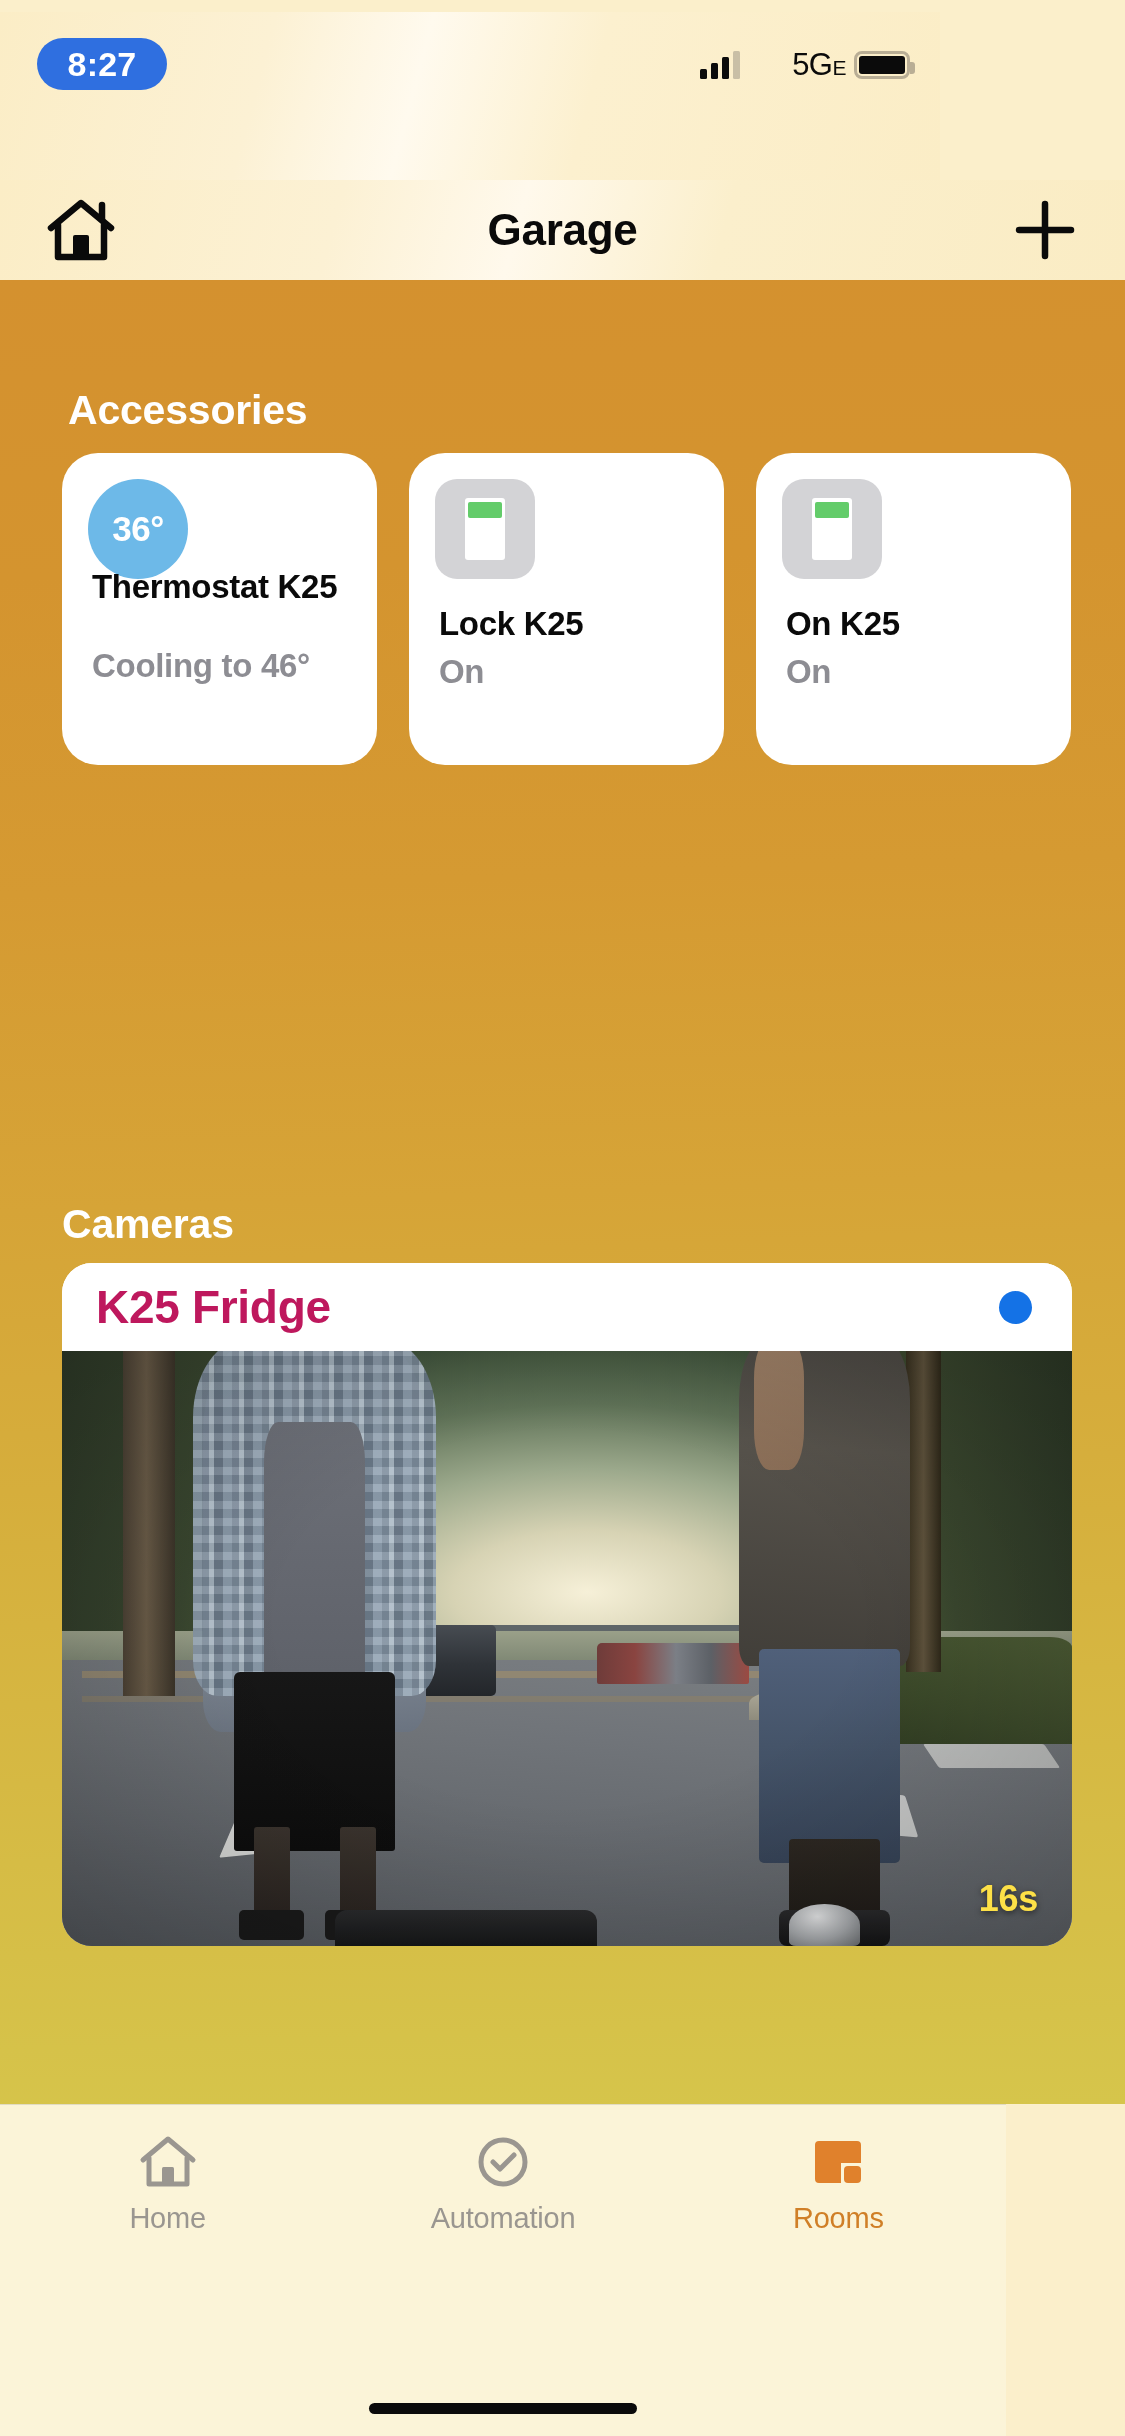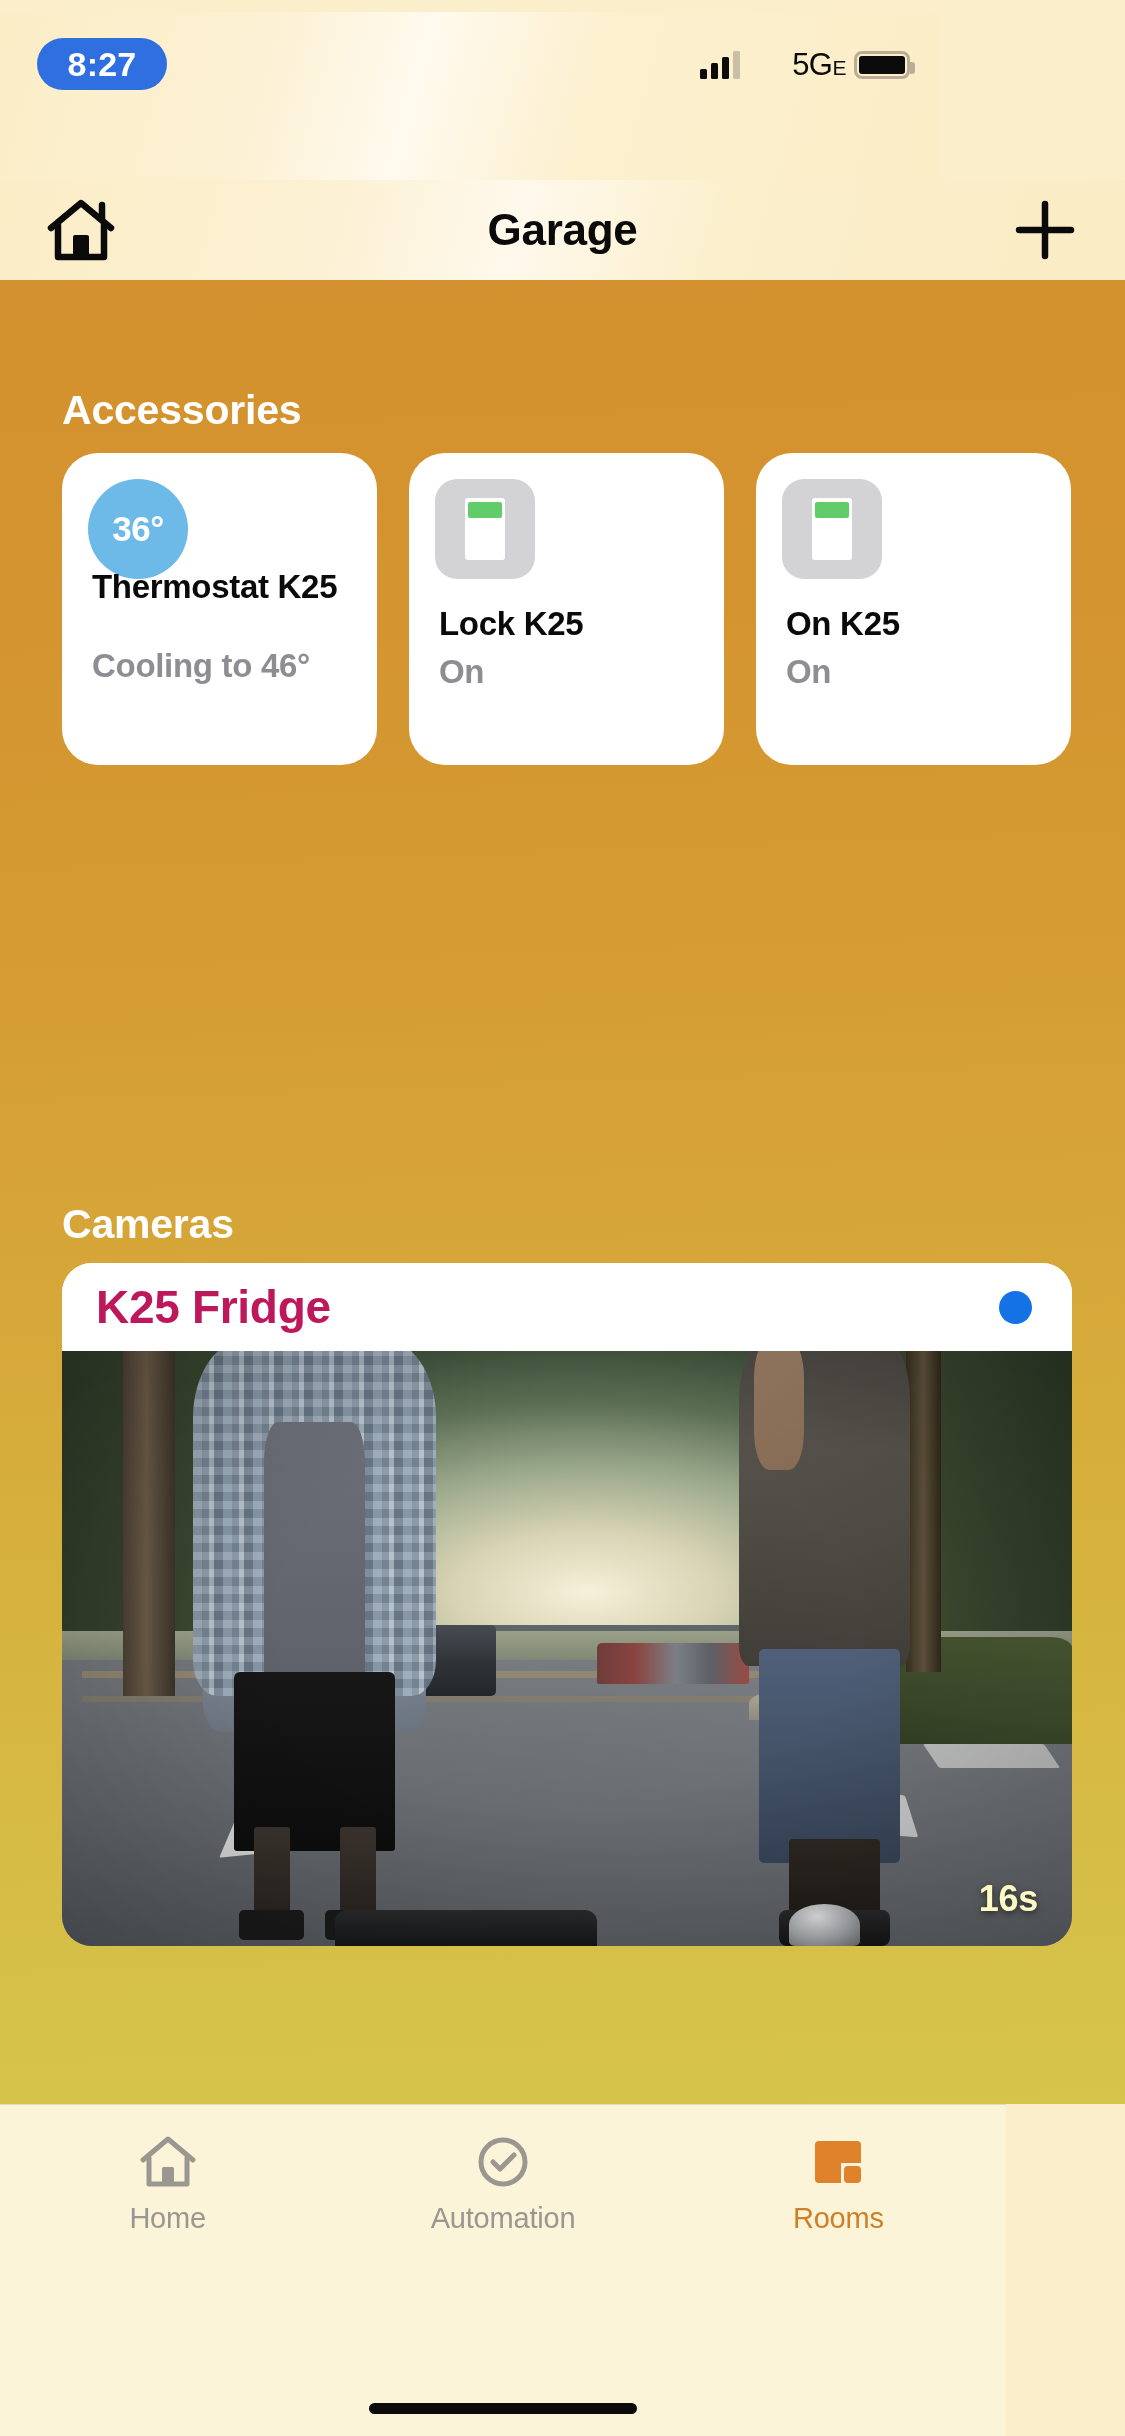--- a/index.html
+++ b/index.html
@@ -62,21 +62,21 @@
 
   
   .room-bg{
     position:absolute; top:280px; left:0; width:1125px; height:1824px;
     background:linear-gradient(178deg,#D4912F 0%,#D4942F 16%,#D59A32 33%,#D6A437 50%,#D6B03D 68%,#D6BC45 85%,#D6C54B 100%);
     overflow:hidden;
   }
   .section-title{
     color:#FFFFFF; font-size:41px; font-weight:600; letter-spacing:-0.2px;
   }
-  #accessories-title{ position:absolute; left:62px; top:107px; }
+  #accessories-title{ position:absolute; left:68px; top:107px; }
   #cameras-title{ position:absolute; left:62px; top:921px; }
 
   
   .tiles{
     position:absolute; left:62px; top:173px; width:1010px;
     display:flex; flex-wrap:wrap; gap:32px;
   }
   .tile{
     width:315px; height:312px; border-radius:36px;
     padding:26px 26px 0 26px; position:relative;
@@ -143,21 +143,21 @@
     padding:0 34px; background:#FFFFFF; position:relative;
   }
   .camera-name{ font-size:46px; font-weight:700; color:#be185d; letter-spacing:-0.3px; }
   .camera-dot{
     position:absolute; right:40px; top:28px;
     width:33px; height:33px; border-radius:50%; background:#1472E6;
   }
   .camera-view{ position:relative; width:1010px; height:595px; overflow:hidden; background:#5F6668; }
   .camera-timestamp{
     position:absolute; right:34px; bottom:26px;
-    color:#fef9c3; font-size:36px; font-weight:700;
+    color:#fde047; font-size:36px; font-weight:700;
     text-shadow:0 2px 6px rgba(0,0,0,.55); letter-spacing:-0.3px;
   }
   
   .sky{ position:absolute; left:0; top:0; width:100%; height:46%;
         background:radial-gradient(ellipse at 52% 88%,#F6F0D8 0%,#D7D3B4 18%,#9CA98C 36%,#5F7257 55%,#3C4F38 75%,#2B3A2A 100%); }
   .tree-l{ position:absolute; left:0; top:0; width:34%; height:62%;
            background:linear-gradient(100deg,#2E3A28 0%,#39462F 40%,#4C5937 70%,#2A3524 100%); }
   .trunk1{ position:absolute; left:6%; top:0; width:5.2%; height:58%;
            background:linear-gradient(90deg,#4B4134 0%,#6A5C48 45%,#3B3429 100%); }
   .trunk2{ position:absolute; left:18.5%; top:0; width:2.6%; height:50%;

